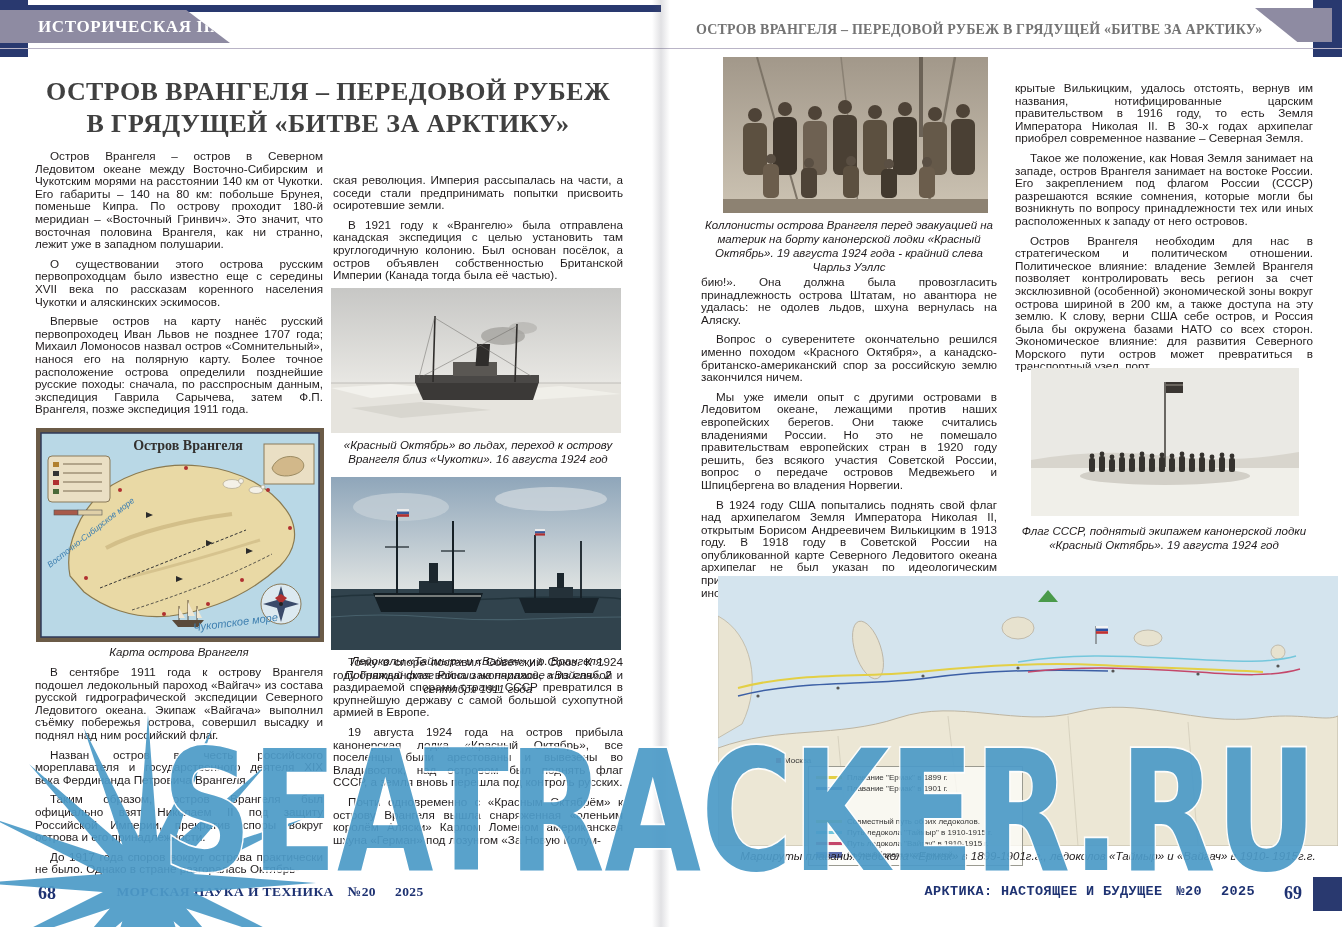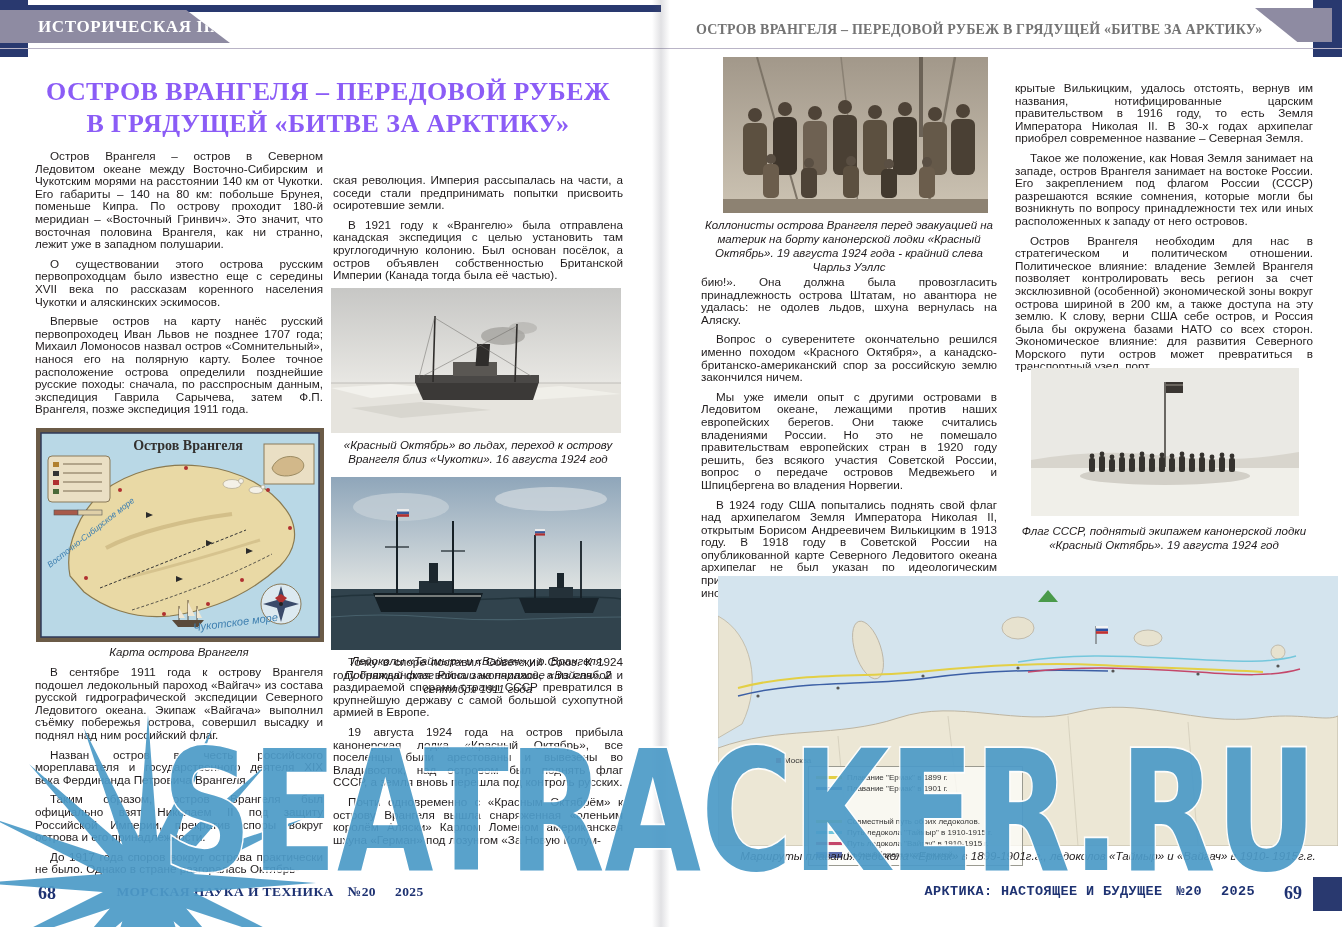--- a/index.html
+++ b/index.html
@@ -32,21 +32,21 @@
     color:#737373; letter-spacing:0.2px; white-space:nowrap;
   }
   .header-rule { position:absolute; left:0; top:48px; width:1342px; height:1px; background:#b9b4c6; }
   
   .fold { position:absolute; left:652px; top:0; width:18px; height:927px;
     background:linear-gradient(to right, rgba(0,0,0,0), rgba(90,90,105,0.18) 50%, rgba(0,0,0,0)); }
   
   .article-title {
     position:absolute; left:30px; top:76px; width:596px; text-align:center;
     font-family:"Liberation Serif", serif; font-weight:bold; font-size:26px;
-    line-height:32px; color:#8b5cf6; letter-spacing:0.4px;
+    line-height:32px; color:#404040; letter-spacing:0.4px;
   }
   
   .col { position:absolute; text-align:justify; font-size:11.7px; line-height:12.6px; }
   .col1 { left:35px;  top:150px; width:288px; }
   .col1b{ left:35px;  top:666px; width:288px; }
   .col2t{ left:333px; top:150px; width:290px; }
   .col2b{ left:333px; top:656px; width:290px; }
   .col3 { left:701px; top:252px; width:296px; }
   .col4 { left:1015px; top:58px; width:298px; }
   .para { text-indent:15px; margin-bottom:7px; }

